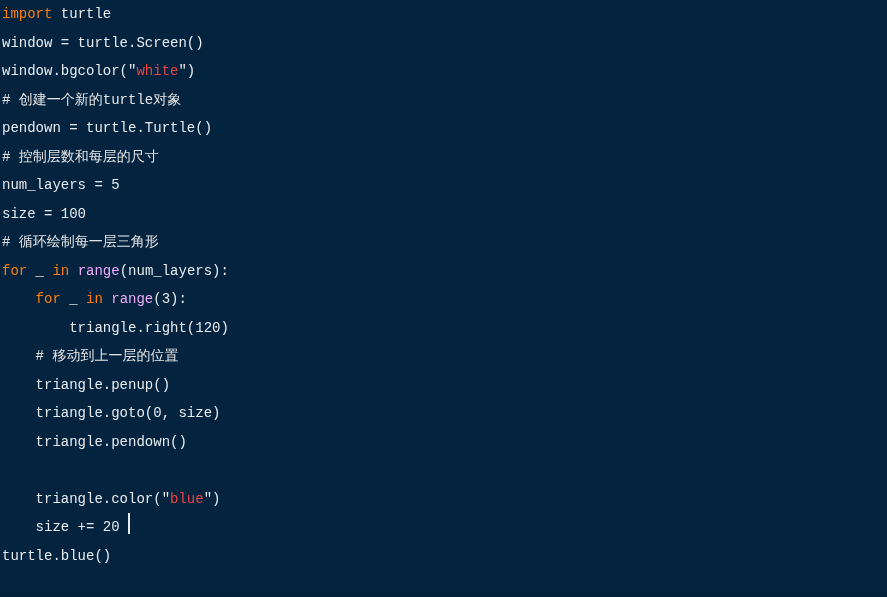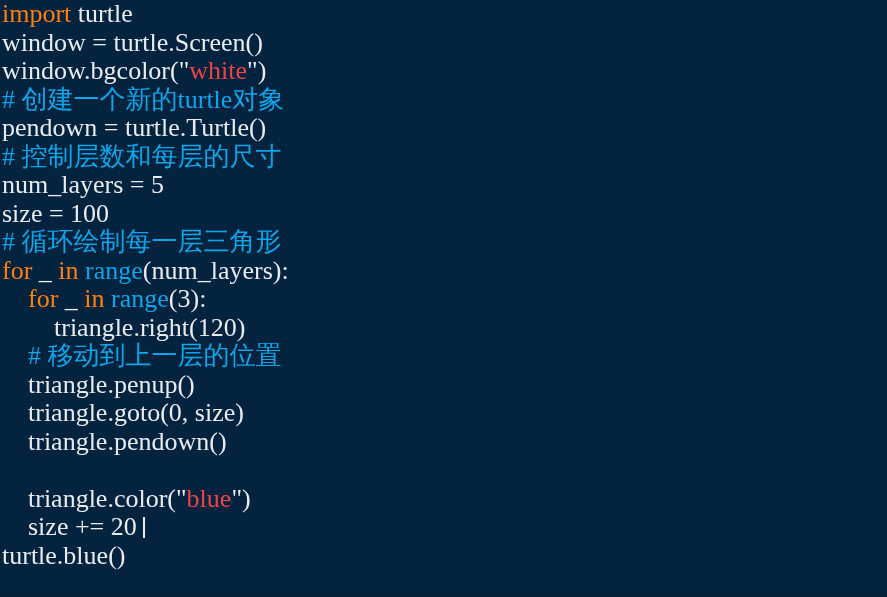--- a/index.html
+++ b/index.html
@@ -17,31 +17,31 @@
     position: relative;
     width: 887px;
     height: 597px;
     background: #04233f;
     box-sizing: border-box;
     padding: 0px 0px 0px 2px;
   }
   .line {
     height: 28.5px;
     line-height: 28.5px;
-    font-size: 26px;
+    font-size: 14px;
     white-space: pre;
     color: #e9ecef;
     letter-spacing: 0px;
-    font-family: Liberation Serif, serif;
+    font-family: Liberation Mono, monospace;
   }
   .tok { white-space: pre; }
   .kw      { color: #ff7f0f; }
-  .builtin { color: #0ea5e9; }
+  .builtin { color: #f0abfc; }
   .str     { color: #ef4444; }
-  .cm      { color: #0ea5e9; }
+  .cm      { color: #e5e5e5; }
   .plain   { color: #e9ecef; }
   .cursor {
     display: inline-block;
     width: 2px;
     height: 21px;
     background: #e9ecef;
     vertical-align: -3px;
     margin-left: 0px;
   }
   #bottom-strip {

